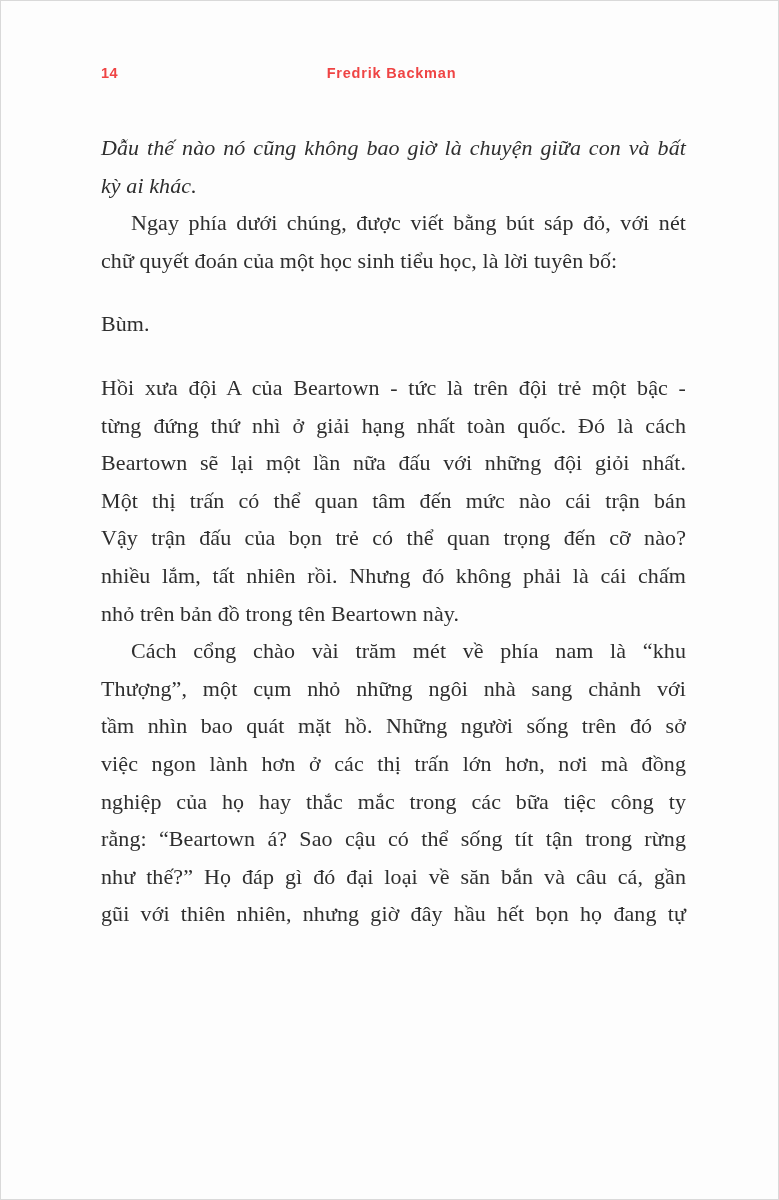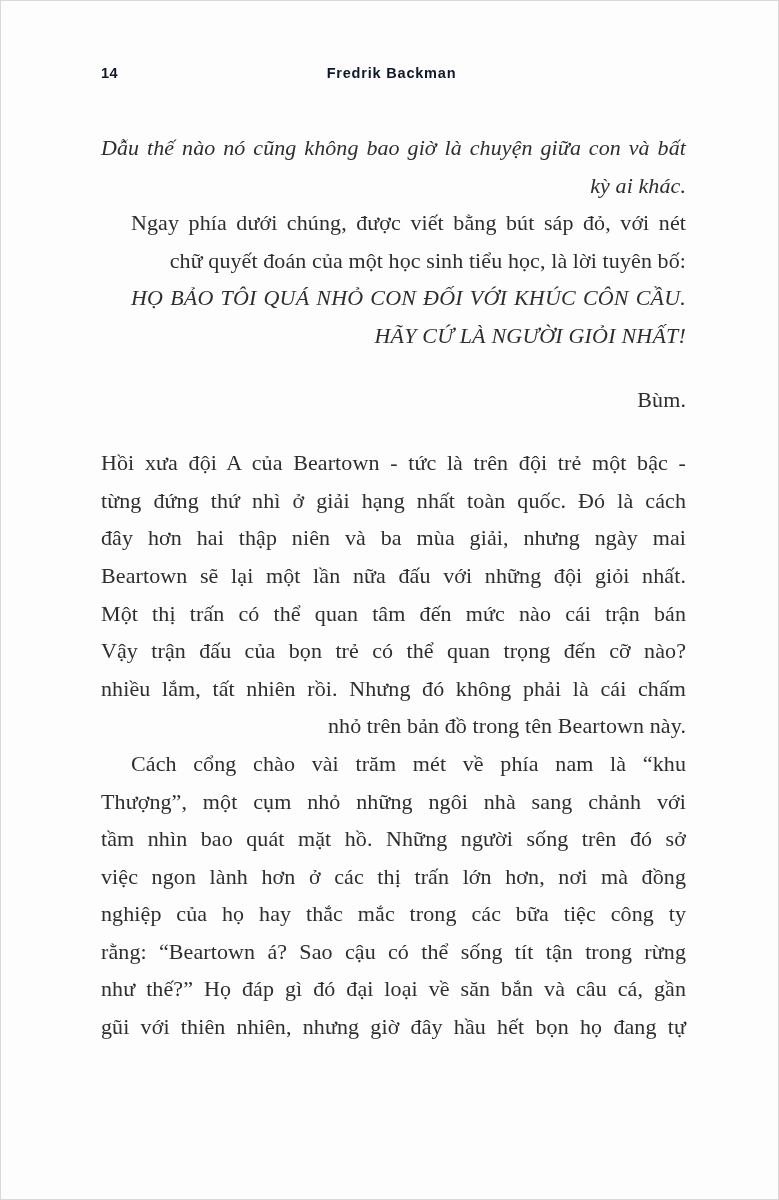--- a/index.html
+++ b/index.html
@@ -16,21 +16,21 @@
   }
   .running-head {
     position: absolute;
     top: 62px;
     left: 100px;
     right: 96px;
     height: 22px;
     font-family: "Liberation Sans", sans-serif;
     font-weight: 700;
     font-size: 14.5px;
-    color: #0f172a;
+    color: #ef4444;
   }
   .page-number {
     position: absolute;
     left: 0;
     top: 2px;
     letter-spacing: 0.5px;
   }
   .header-title {
     position: absolute;
     left: 0;
@@ -43,22 +43,22 @@
     position: absolute;
     top: 128px;
     left: 100px;
     width: 585px;
     font-size: 22px;
     line-height: 37.6px;
     letter-spacing: 0.1px;
   }
   .para { margin: 0; }
   .para.gap-above { margin-top: 26px; }
-  .para.gap-below { margin-bottom: 26px; margin-left: 40px; }
-  .line { text-align: right; white-space: normal; }
+  .para.gap-below { margin-bottom: 26px; }
+  .line { text-align: left; white-space: normal; }
   .line.justify {
     text-align: justify;
     text-align-last: justify;
     text-justify: inter-word;
   }
   .line.indent { padding-left: 30px; }
   .style-italic .line { font-style: italic; }
   .style-caps .line { font-style: italic; letter-spacing: 0.2px; }
 </style>
 </head>
@@ -71,31 +71,26 @@
   </div>
   <div class="text-col">
       <div class="para style-italic">
         <div class="line justify">Dẫu thế nào nó cũng không bao giờ là chuyện giữa con và bất</div>
         <div class="line">kỳ ai khác.</div>
       </div>
       <div class="para style-normal">
         <div class="line justify indent">Ngay phía dưới chúng, được viết bằng bút sáp đỏ, với nét</div>
         <div class="line">chữ quyết đoán của một học sinh tiểu học, là lời tuyên bố:</div>
       </div>
-      <div class="para style-caps">
-        <div class="line justify indent">HỌ BẢO TÔI QUÁ NHỎ CON ĐỐI VỚI KHÚC CÔN CẦU.</div>
-        <div class="line">HÃY CỨ LÀ NGƯỜI GIỎI NHẤT!</div>
-      </div>
       <div class="para style-normal gap-above gap-below">
         <div class="line">Bùm.</div>
       </div>
       <div class="para style-normal">
         <div class="line justify">Hồi xưa đội A của Beartown - tức là trên đội trẻ một bậc -</div>
         <div class="line justify">từng đứng thứ nhì ở giải hạng nhất toàn quốc. Đó là cách</div>
-        <div class="line justify">đây hơn hai thập niên và ba mùa giải, nhưng ngày mai</div>
         <div class="line justify">Beartown sẽ lại một lần nữa đấu với những đội giỏi nhất.</div>
         <div class="line justify">Một thị trấn có thể quan tâm đến mức nào cái trận bán</div>
         <div class="line justify">Vậy trận đấu của bọn trẻ có thể quan trọng đến cỡ nào?</div>
         <div class="line justify">nhiều lắm, tất nhiên rồi. Nhưng đó không phải là cái chấm</div>
         <div class="line">nhỏ trên bản đồ trong tên Beartown này.</div>
       </div>
       <div class="para style-normal">
         <div class="line justify indent">Cách cổng chào vài trăm mét về phía nam là “khu</div>
         <div class="line justify">Thượng”, một cụm nhỏ những ngôi nhà sang chảnh với</div>
         <div class="line justify">tầm nhìn bao quát mặt hồ. Những người sống trên đó sở</div>

